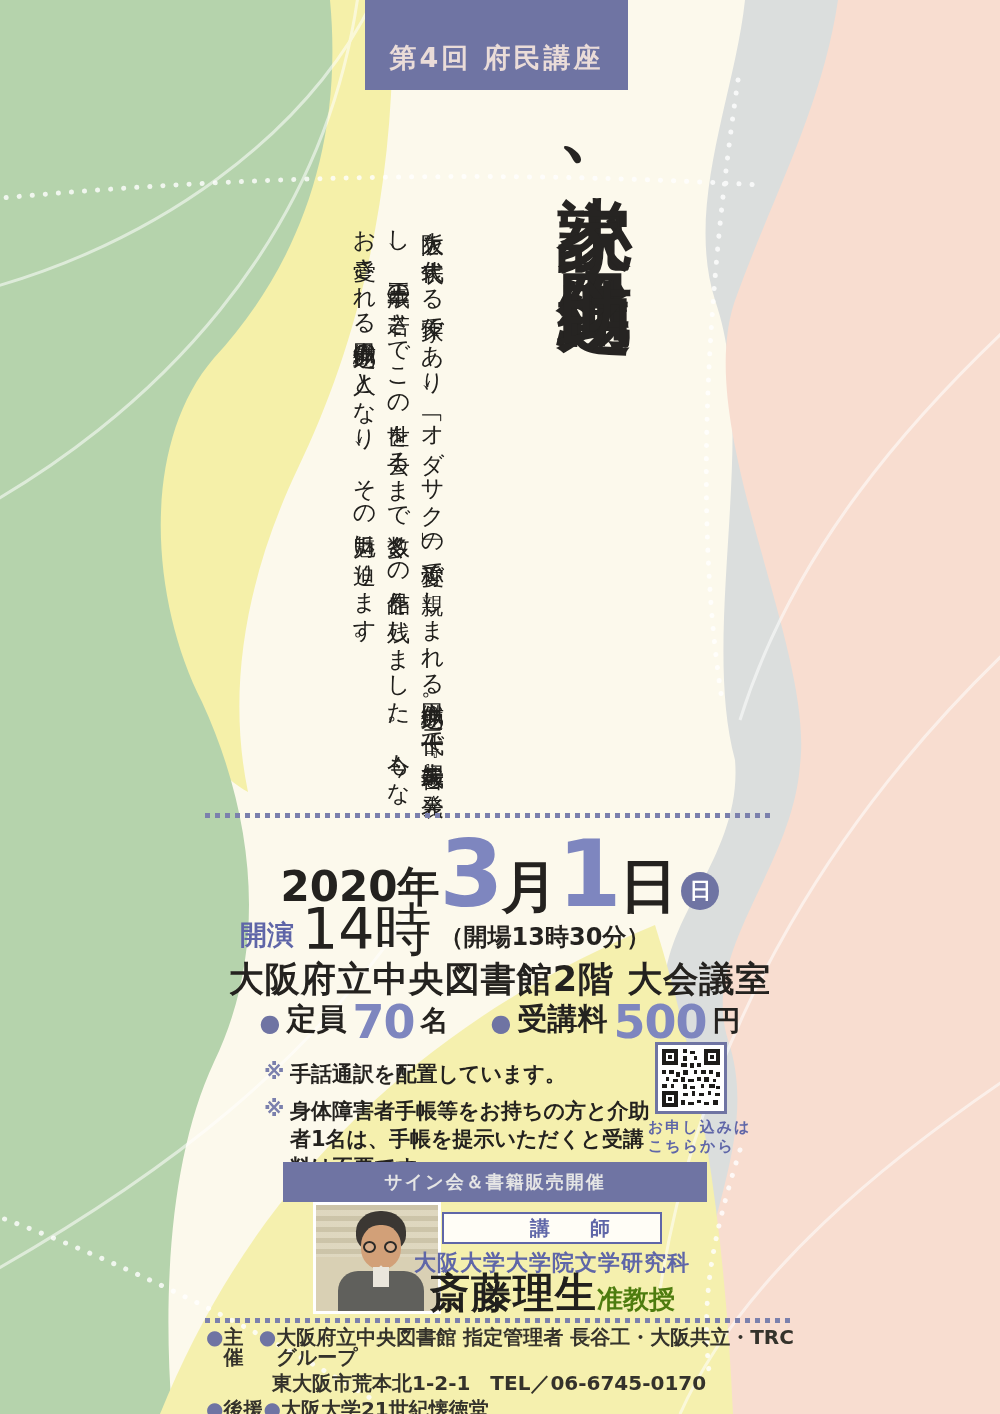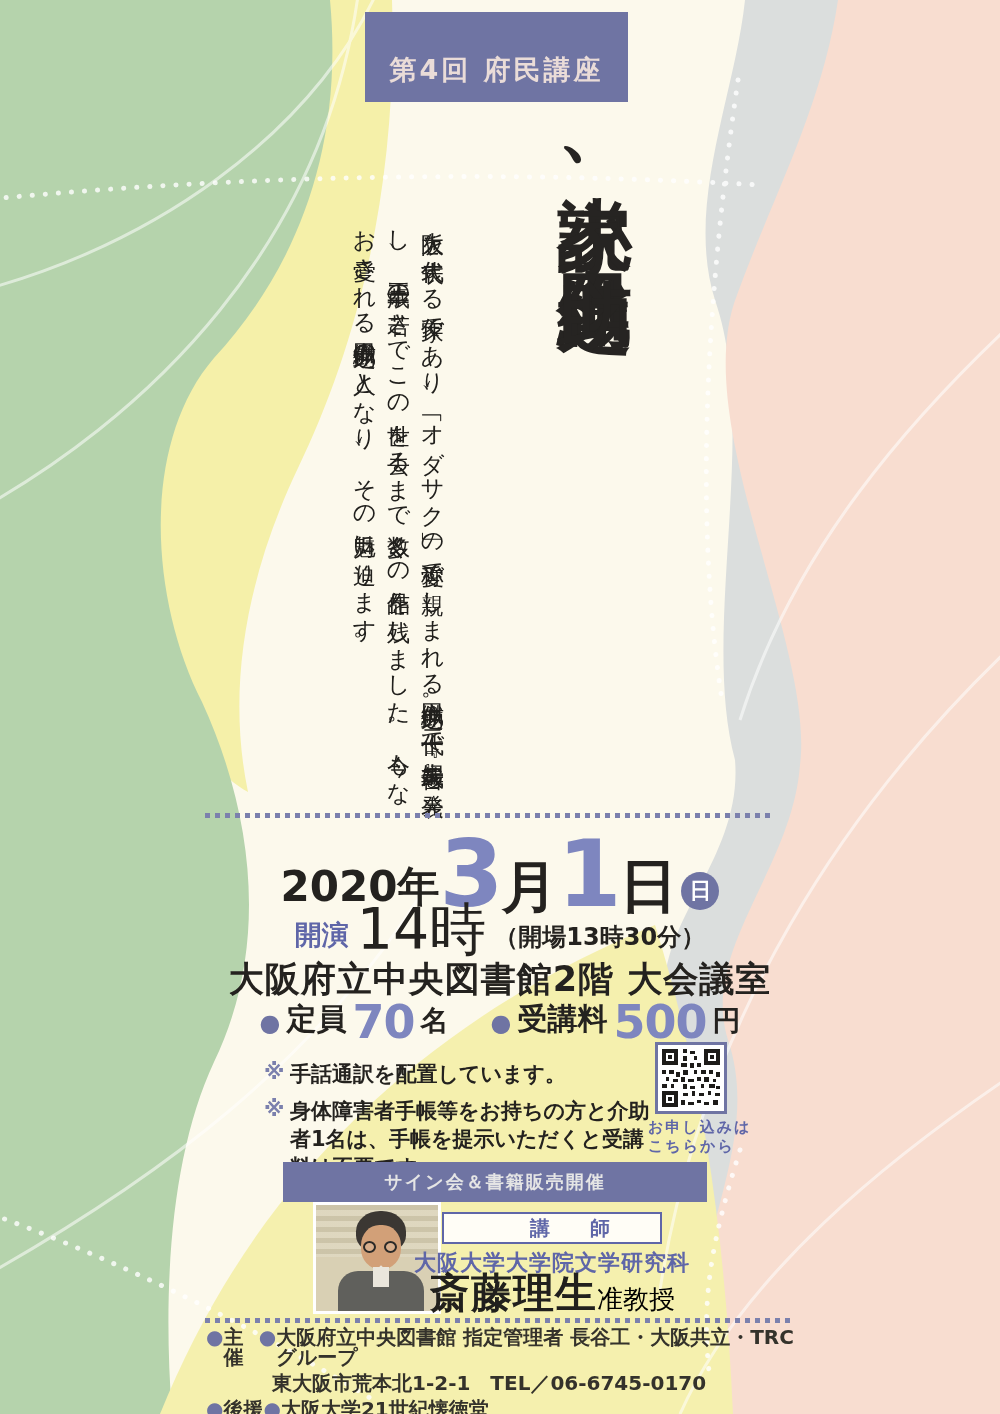--- a/index.html
+++ b/index.html
@@ -7,21 +7,21 @@
   .page{
     position:relative;width:1000px;height:1414px;margin:0 auto;
     background:#fcf9ec;overflow:hidden;
     font-family:"DejaVu Sans","Liberation Sans",sans-serif;
     color:#262420;
   }
   .bg{position:absolute;inset:0;width:1000px;height:1414px;}
 
   
   .top-badge{
-    position:absolute;left:365px;top:12px;width:263px;height:90px;
+    position:absolute;left:365px;top:0;width:263px;height:90px;
     background:#6f74a3;display:flex;align-items:flex-end;justify-content:center;
     padding-bottom:14px;
   }
   .top-badge span{color:#eadcd8;font-size:27px;font-weight:bold;letter-spacing:3px;}
 
   
   .v-title{
     position:absolute;left:552px;top:136px;height:700px;
     writing-mode:vertical-rl;text-orientation:upright;
     font-size:74px;font-weight:bold;color:#262422;line-height:1.18;letter-spacing:1px;
@@ -50,21 +50,21 @@
   .date-unit{font-size:56px;font-weight:bold;color:#24221f;line-height:.9;}
   .date-unit.small{font-size:58px;}
   .weekday-circle{
     width:38px;height:38px;border-radius:50%;background:#6f74a3;
     display:flex;align-items:center;justify-content:center;margin:0 0 2px 4px;
   }
   .weekday-circle span{color:#fff;font-size:22px;font-weight:bold;line-height:1;}
 
   .time-row{
     position:absolute;left:240px;top:912px;width:520px;height:44px;
-    display:flex;align-items:flex-end;justify-content:center;gap:8px;
+    display:flex;align-items:flex-end;justify-content:flex-start;gap:8px;
   }
   .time-open{font-size:27px;font-weight:bold;color:#5f66a8;margin-bottom:3px;}
   .time-main{font-size:57px;font-weight:normal;color:#24221f;line-height:.95;}
   .time-doors{font-size:24px;font-weight:bold;color:#24221f;margin-bottom:3px;}
 
   .venue-row{
     position:absolute;left:150px;top:956px;width:700px;text-align:center;
     font-size:35px;font-weight:bold;color:#24221f;letter-spacing:1px;
   }
   .cap-row{
@@ -124,21 +124,21 @@
   .lect-box span{color:#5f66a8;font-size:20px;font-weight:bold;letter-spacing:10px;text-indent:10px;}
   .lect-affil{
     position:absolute;left:412px;top:1248px;width:280px;text-align:center;
     font-size:22px;font-weight:bold;color:#5f66a8;letter-spacing:1px;
   }
   .lect-name-row{
     position:absolute;left:412px;top:1272px;width:280px;height:40px;
     display:flex;align-items:flex-end;justify-content:center;
   }
   .lect-name{font-size:41px;font-weight:bold;color:#21201d;line-height:.9;letter-spacing:1px;}
-  .lect-title{font-size:26px;font-weight:normal;color:#000000;line-height:1;}
+  .lect-title{font-size:26px;font-weight:bold;color:#4d7c0f;line-height:1;}
 
   
   .credits{position:absolute;left:206px;top:1327px;width:600px;}
   .credit-line{font-size:20px;font-weight:bold;color:#34322b;line-height:20px;margin-bottom:6px;display:flex;}
   .credit-bullet{color:#6f74a3;}
   .credit-indent{padding-left:66px;align-items:center;}
 </style>
 </head>
 <body>
 

